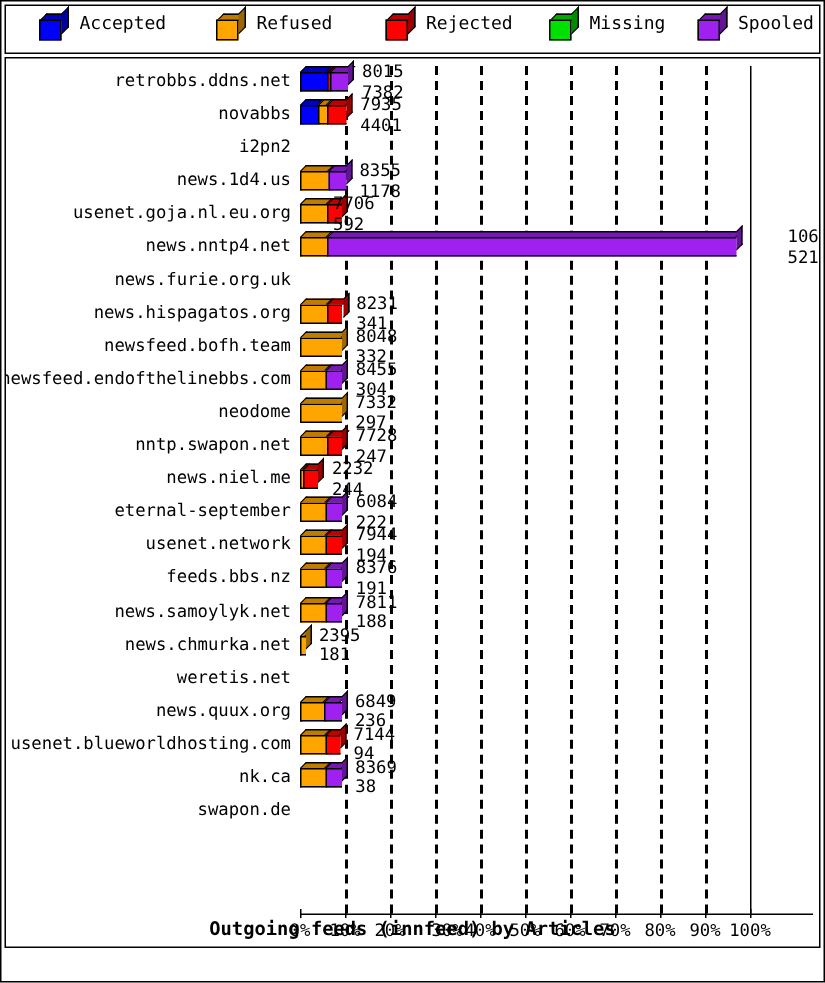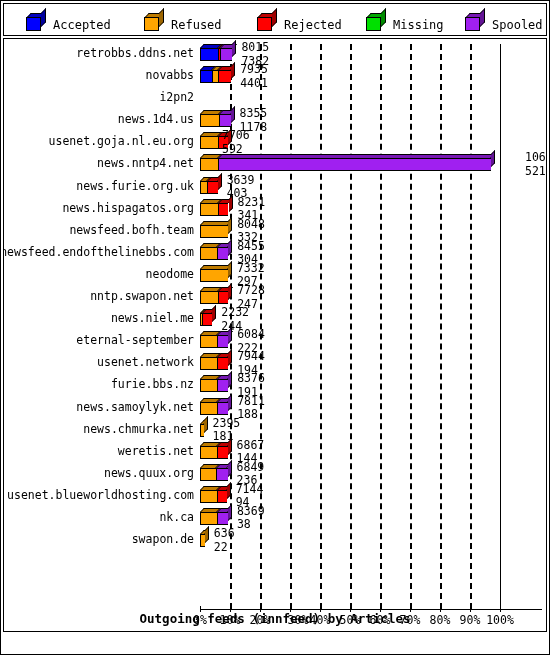--- a/index.html
+++ b/index.html
@@ -6,21 +6,21 @@
   body{width:550px;height:655px;overflow:hidden;
        font-family:"DejaVu Sans Mono","Liberation Mono",monospace;
        color:#000;-webkit-font-smoothing:none;}
 
   #page{position:relative;width:550px;height:655px;box-sizing:border-box;
         border:1px solid #000;background:#fff;}
 
   
   #legend{position:absolute;left:2px;top:2px;width:544px;height:33px;
           border:1px solid #000;background:#fff;box-sizing:border-box;}
-  .lg{position:absolute;top:5px;height:22px;display:flex;align-items:flex-end;}
+  .lg{position:absolute;top:5px;height:22px;display:flex;align-items:flex-start;}
   .lg-cube{position:relative;width:20px;height:18px;margin-right:7px;flex:none;}
   .lg-cube .face{position:absolute;left:0;top:4px;width:15px;height:14px;
                  border:1px solid #000;box-sizing:border-box;}
   .lg-cube .top{position:absolute;left:0;top:0;width:15px;height:5px;
                 border:1px solid #000;border-bottom:none;box-sizing:border-box;
                 transform:skewX(-45deg);transform-origin:bottom left;}
   .lg-cube .side{position:absolute;left:15px;top:0px;width:5px;height:14px;
                  border:1px solid #000;border-left:none;box-sizing:border-box;
                  transform:skewY(-45deg);transform-origin:top left;}
   .lg-label{font-size:12px;line-height:12px;white-space:nowrap;}
@@ -212,33 +212,20 @@
               <div class="cap-side" style="left: 291px; top: -4px; background: rgb(99, 20, 149);"></div>
             </div>
             <div class="vals" style="left: 300px; padding-left: 25px;">
               <div class="v1">106162</div>
               <div class="v2">521</div>
             </div>
           </div>
         </div>
         <div class="row">
           <div class="cat">news.furie.org.uk</div>
-          <div class="barwrap">
-            <div class="bar">
-              <div class="seg" style="left: 0px; width: 6.6px; background: rgb(255, 165, 0);"></div>
-              <div class="cap-top" style="left: 0px; top: -4px; width: 6.6px; background: rgb(191, 124, 0);"></div>
-              <div class="seg" style="left: 6.6px; width: 11.1px; background: rgb(255, 0, 0);"></div>
-              <div class="cap-top" style="left: 6.6px; top: -4px; width: 11.1px; background: rgb(191, 0, 0);"></div>
-              <div class="cap-side" style="left: 17.7px; top: -4px; background: rgb(158, 0, 0);"></div>
-            </div>
-            <div class="vals" style="left: 26.7px;">
-              <div class="v1">3639</div>
-              <div class="v2">403</div>
-            </div>
-          </div>
         </div>
         <div class="row">
           <div class="cat">news.hispagatos.org</div>
           <div class="barwrap">
             <div class="bar">
               <div class="seg" style="left: 0px; width: 17.7px; background: rgb(255, 165, 0);"></div>
               <div class="cap-top" style="left: 0px; top: -4px; width: 17.7px; background: rgb(191, 124, 0);"></div>
               <div class="seg" style="left: 17.7px; width: 10.8px; background: rgb(255, 0, 0);"></div>
               <div class="cap-top" style="left: 17.7px; top: -4px; width: 10.8px; background: rgb(191, 0, 0);"></div>
               <div class="cap-side" style="left: 28.5px; top: -4px; background: rgb(158, 0, 0);"></div>
@@ -351,21 +338,21 @@
               <div class="cap-top" style="left: 17.1px; top: -4px; width: 11.1px; background: rgb(191, 0, 0);"></div>
               <div class="cap-side" style="left: 28.2px; top: -4px; background: rgb(158, 0, 0);"></div>
             </div>
             <div class="vals" style="left: 37.2px;">
               <div class="v1">7944</div>
               <div class="v2">194</div>
             </div>
           </div>
         </div>
         <div class="row">
-          <div class="cat">furie.bbs.nz</div>
+          <div class="cat">feeds.bbs.nz</div>
           <div class="barwrap">
             <div class="bar">
               <div class="seg" style="left: 0px; width: 17.1px; background: rgb(255, 165, 0);"></div>
               <div class="cap-top" style="left: 0px; top: -4px; width: 17.1px; background: rgb(191, 124, 0);"></div>
               <div class="seg" style="left: 17.1px; width: 11.1px; background: rgb(160, 32, 240);"></div>
               <div class="cap-top" style="left: 17.1px; top: -4px; width: 11.1px; background: rgb(120, 24, 180);"></div>
               <div class="cap-side" style="left: 28.2px; top: -4px; background: rgb(99, 20, 149);"></div>
             </div>
             <div class="vals" style="left: 37.2px;">
               <div class="v1">8376</div>
@@ -398,33 +385,20 @@
               <div class="cap-side" style="left: 3.6px; top: -4px; background: rgb(158, 102, 0);"></div>
             </div>
             <div class="vals" style="left: 12.6px;">
               <div class="v1">2395</div>
               <div class="v2">181</div>
             </div>
           </div>
         </div>
         <div class="row">
           <div class="cat">weretis.net</div>
-          <div class="barwrap">
-            <div class="bar">
-              <div class="seg" style="left: 0px; width: 16.5px; background: rgb(255, 165, 0);"></div>
-              <div class="cap-top" style="left: 0px; top: -4px; width: 16.5px; background: rgb(191, 124, 0);"></div>
-              <div class="seg" style="left: 16.5px; width: 11.1px; background: rgb(255, 0, 0);"></div>
-              <div class="cap-top" style="left: 16.5px; top: -4px; width: 11.1px; background: rgb(191, 0, 0);"></div>
-              <div class="cap-side" style="left: 27.6px; top: -4px; background: rgb(158, 0, 0);"></div>
-            </div>
-            <div class="vals" style="left: 36.6px;">
-              <div class="v1">6867</div>
-              <div class="v2">144</div>
-            </div>
-          </div>
         </div>
         <div class="row">
           <div class="cat">news.quux.org</div>
           <div class="barwrap">
             <div class="bar">
               <div class="seg" style="left: 0px; width: 16.2px; background: rgb(255, 165, 0);"></div>
               <div class="cap-top" style="left: 0px; top: -4px; width: 16.2px; background: rgb(191, 124, 0);"></div>
               <div class="seg" style="left: 16.2px; width: 11.4px; background: rgb(160, 32, 240);"></div>
               <div class="cap-top" style="left: 16.2px; top: -4px; width: 11.4px; background: rgb(120, 24, 180);"></div>
               <div class="cap-side" style="left: 27.6px; top: -4px; background: rgb(99, 20, 149);"></div>
@@ -462,31 +436,20 @@
               <div class="cap-side" style="left: 27.9px; top: -4px; background: rgb(99, 20, 149);"></div>
             </div>
             <div class="vals" style="left: 36.9px;">
               <div class="v1">8369</div>
               <div class="v2">38</div>
             </div>
           </div>
         </div>
         <div class="row">
           <div class="cat">swapon.de</div>
-          <div class="barwrap">
-            <div class="bar">
-              <div class="seg" style="left: 0px; width: 4.8px; background: rgb(255, 165, 0);"></div>
-              <div class="cap-top" style="left: 0px; top: -4px; width: 4.8px; background: rgb(191, 124, 0);"></div>
-              <div class="cap-side" style="left: 4.8px; top: -4px; background: rgb(158, 102, 0);"></div>
-            </div>
-            <div class="vals" style="left: 13.8px;">
-              <div class="v1">636</div>
-              <div class="v2">22</div>
-            </div>
-          </div>
         </div>
       </div>
     <div id="xaxis">
       <div id="axisline"></div>
     <div class="tick" style="left: 196px;"></div>
         <div class="xlab" style="left: 196px;">0%</div>
         <div class="tick" style="left: 226px;"></div>
         <div class="xlab" style="left: 226px;">10%</div>
         <div class="tick" style="left: 256px;"></div>
         <div class="xlab" style="left: 256px;">20%</div>

